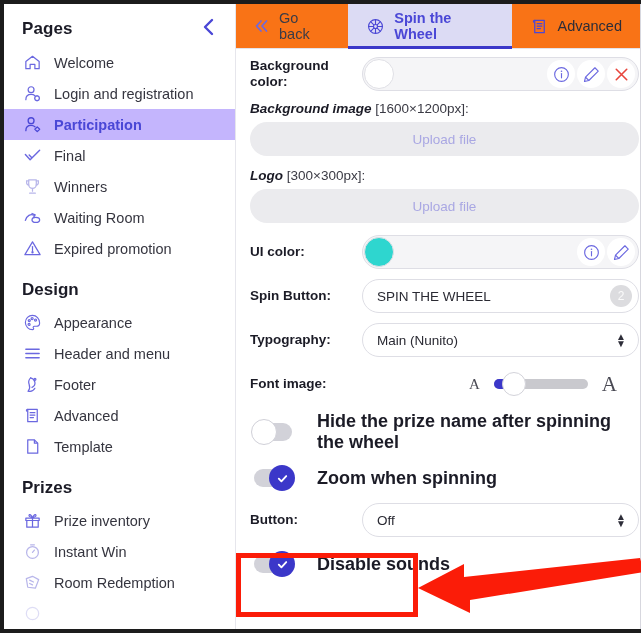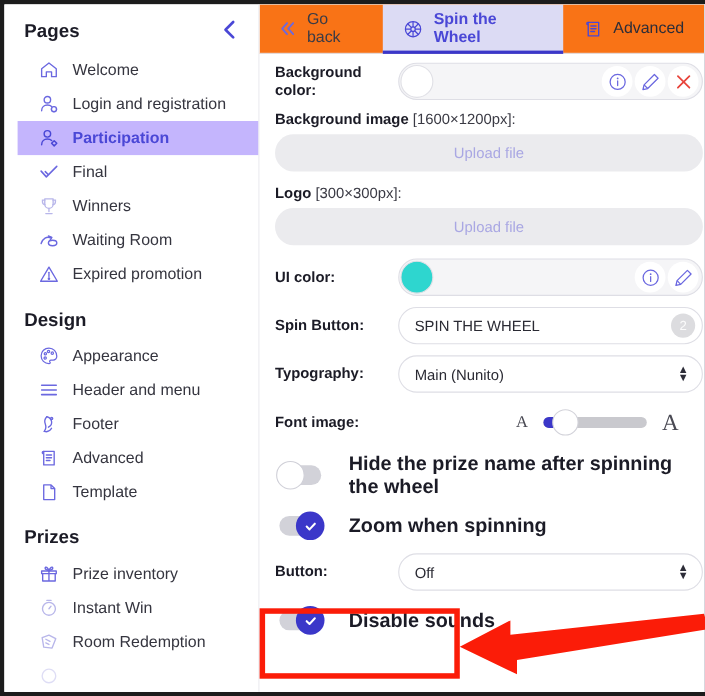--- a/index.html
+++ b/index.html
@@ -44,21 +44,20 @@
     font-size: 17px; font-weight: bold; color: #1b1b26;
     padding: 16px 18px 7px 18px;
   }
   .nav-item {
     display: flex; align-items: center; gap: 12px;
     padding: 7px 18px 7px 18px;
     height: 31px;
     cursor: pointer;
     font-size: 14.5px;
     color: #35353f;
-    margin-left: 12px;
   }
   .nav-item.active {
     background: #c4b5fd;
     color: #4a47d6;
     font-weight: bold;
   }
   .nav-item .nav-ico {
     width: 20px; height: 20px; flex: 0 0 20px;
     display: flex; align-items: center; justify-content: center;
     color: #6b68e0;
@@ -140,21 +139,21 @@
     width: 28px; height: 28px; border-radius: 50%;
     background: #fff;
     display: flex; align-items: center; justify-content: center;
     cursor: pointer; border: none;
   }
   .circ-btn svg { display:block; }
 
   .full-label {
     font-size: 13.5px; color: #1b1b26; margin-bottom: 6px;
   }
-  .full-label b { font-weight: bold; }
+  .full-label b { font-weight: bold; font-style: italic; }
   .full-label span { font-weight: normal; color:#3a3a44; }
   .upload {
     height: 34px;
     border-radius: 18px;
     background: #ebebee;
     display: flex; align-items: center; justify-content: center;
     font-size: 13.5px; color: #a9a7e3;
     cursor: pointer;
     margin-bottom: 12px;
   }

